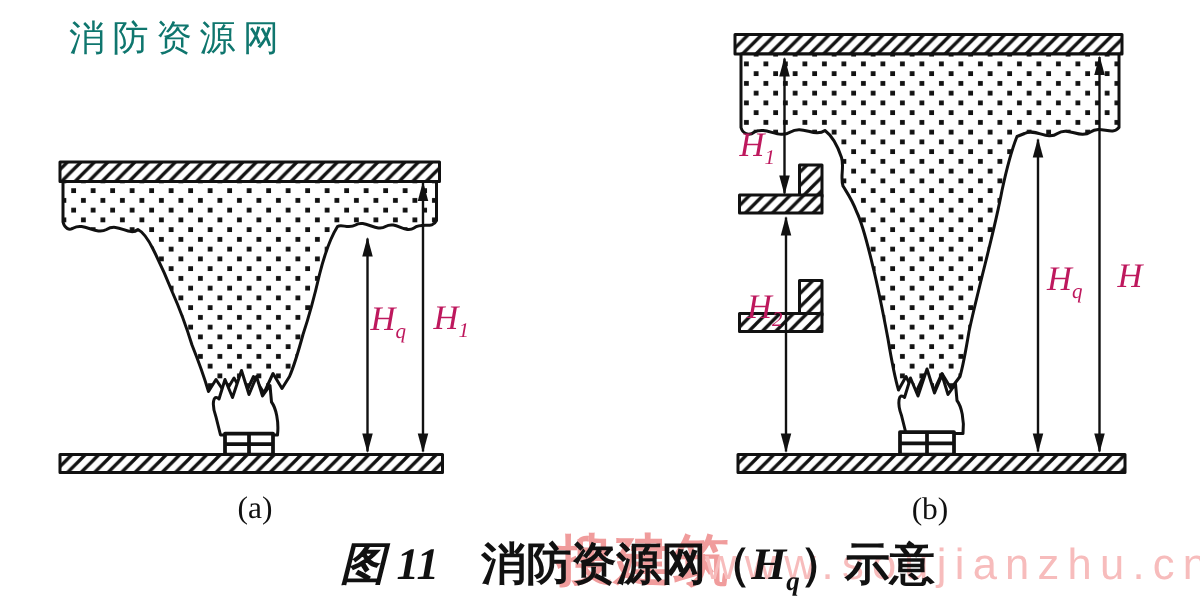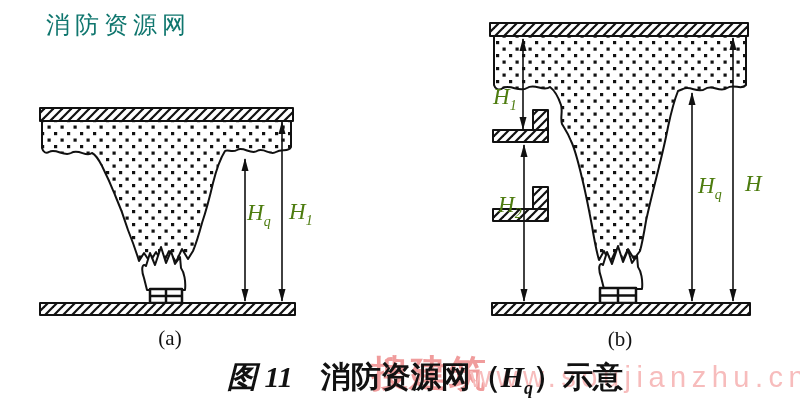--- a/index.html
+++ b/index.html
@@ -21,21 +21,21 @@
     font-family:"Liberation Sans", sans-serif;
     font-size:37px;font-weight:700;color:#f09c9c;letter-spacing:2px;
   }
   .wm-url{
     left:470px;top:361px;z-index:1;
     font-family:"Liberation Sans", sans-serif;
     font-size:29px;color:#f7bcbc;letter-spacing:5.5px;white-space:nowrap;
   }
   
   .dim{
-    z-index:2;font-style:italic;font-size:23px;color:#4d7c0f;line-height:1;
+    z-index:2;font-style:italic;font-size:23px;color:#be185d;line-height:1;
     font-family:"Liberation Serif", serif;
   }
   .dim sub{font-size:14px;line-height:1;}
   
   .figlabel{
     z-index:2;font-size:21px;color:#111;width:40px;text-align:center;line-height:1;
     font-family:"Liberation Serif", serif;
   }
   
   .caption{

